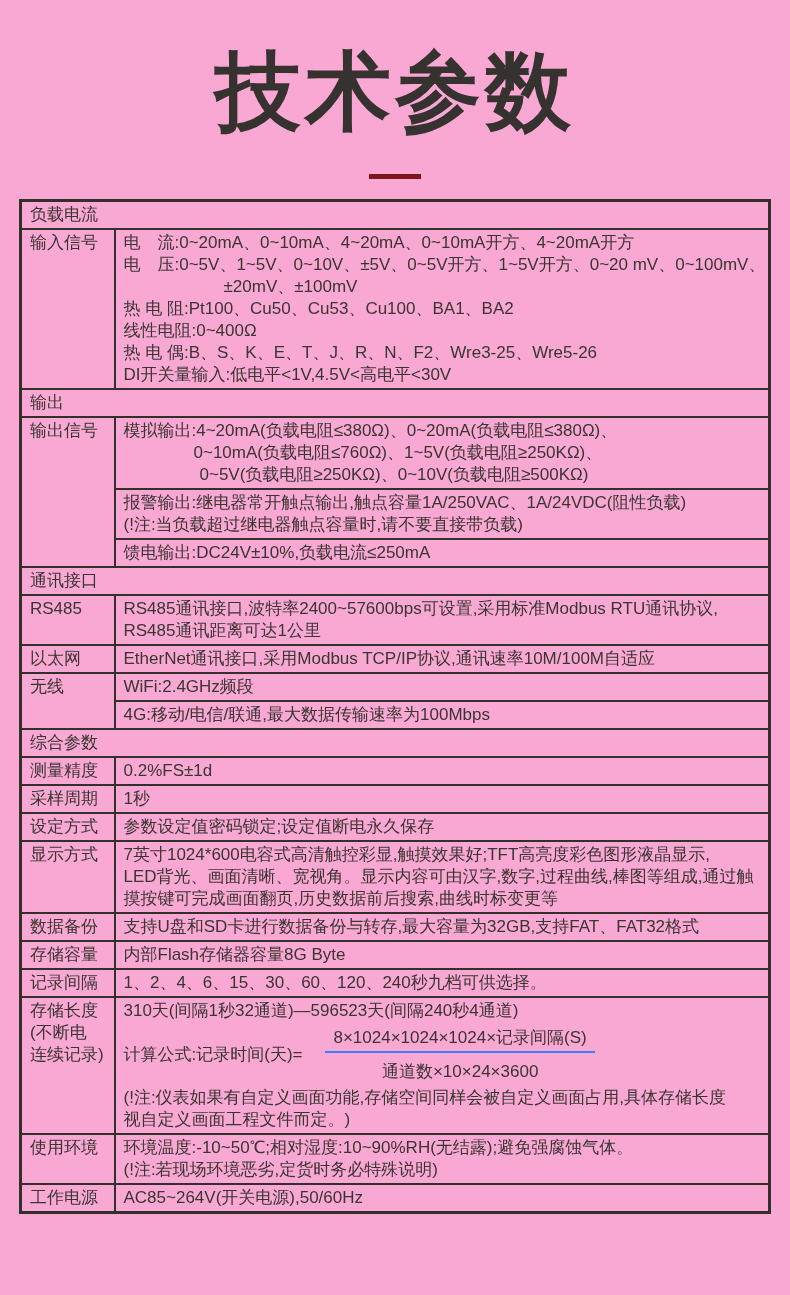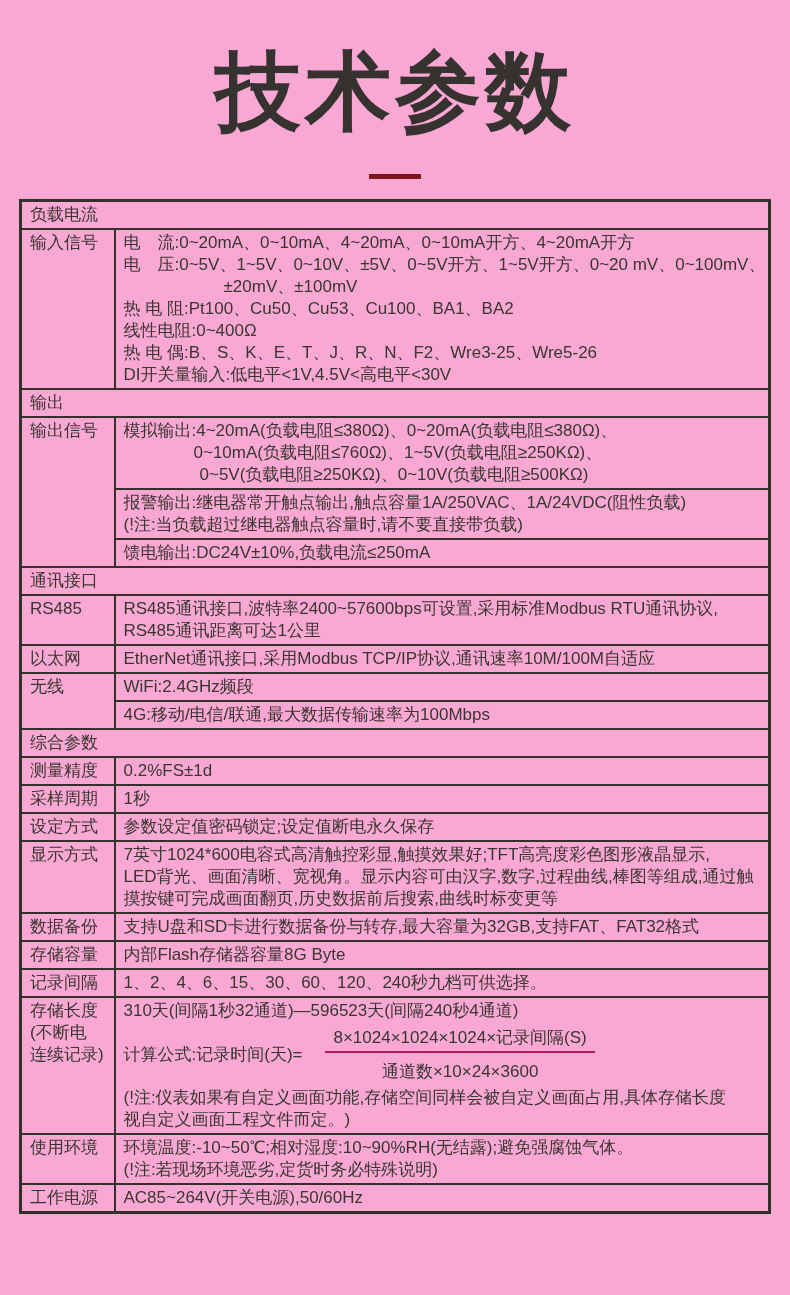--- a/index.html
+++ b/index.html
@@ -64,21 +64,21 @@
   .ind-volt{padding-left:100px;}
   .ind-a1{padding-left:70px;}
   .ind-a2{padding-left:76px;}
   .formula{
     display:flex;align-items:center;
     gap:23px;
     padding:4px 0 4px 0;
     white-space:nowrap;
   }
   .frac{display:inline-block;text-align:center;vertical-align:middle;}
-  .frac .num{display:block;border-bottom:2px solid #be185d;padding:0 8px 2px;line-height:23px;}
+  .frac .num{display:block;border-bottom:2px solid #3b82f6;padding:0 8px 2px;line-height:23px;}
   .frac .den{display:block;padding-top:7px;line-height:23px;}
 </style>
 </head>
 <body>
 
 <div class="page">
 
   <h1 class="page-title">技术参数</h1>
   <div class="title-underline"></div>
 

